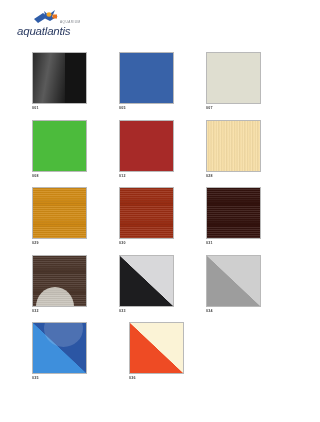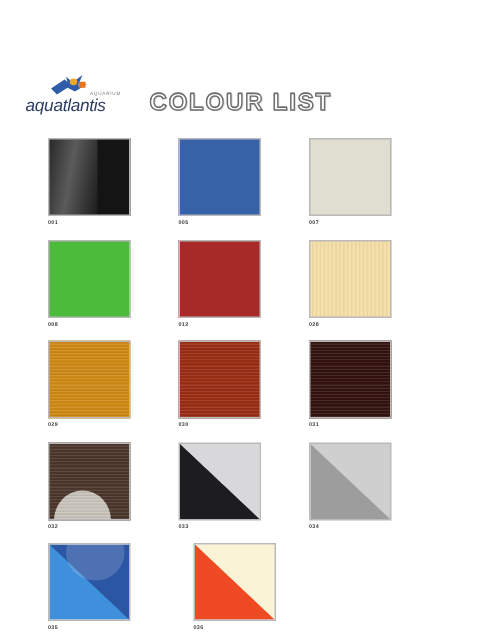--- a/index.html
+++ b/index.html
@@ -21,21 +21,20 @@
     height: 422px;
     background: #ffffff;
     box-sizing: border-box;
   }
 
   
   .header {
     position: relative;
     height: 52px;
     width: 100%;
-    margin-top: 40px;
   }
 
   .logo-block {
     position: absolute;
     left: 17px;
     top: 8px;
     width: 78px;
     height: 34px;
   }
   .logo-mark {
@@ -191,21 +190,20 @@
       <svg class="logo-mark" viewBox="0 0 60 34">
         <path d="M4 22 L22 10 L30 16 L46 4 L40 18 L52 16 L36 26 L26 21 L12 30 Z" fill="#2F5DA8"></path>
         <path d="M24 6 L33 14 L27 17 Z" fill="#2F5DA8"></path>
         <ellipse cx="34" cy="13" rx="5" ry="4.5" fill="#F5A623"></ellipse>
         <rect x="41" y="13" width="9" height="8" fill="#E8741E"></rect>
       </svg>
       <div class="logo-sub">AQUARIUM</div>
       <div class="logo-word">aquatlantis</div>
     </div>
 
-    <div class="title">COLOUR LIST</div>
   </div>
 
   <div class="grid">
       <div class="row">
         <div class="cell">
           <div class="swatch sheen" style="background: rgb(20, 20, 20);"></div>
           <div class="code">001</div>
         </div>
         <div class="cell">
           <div class="swatch" style="background: rgb(56, 98, 168);"></div>

